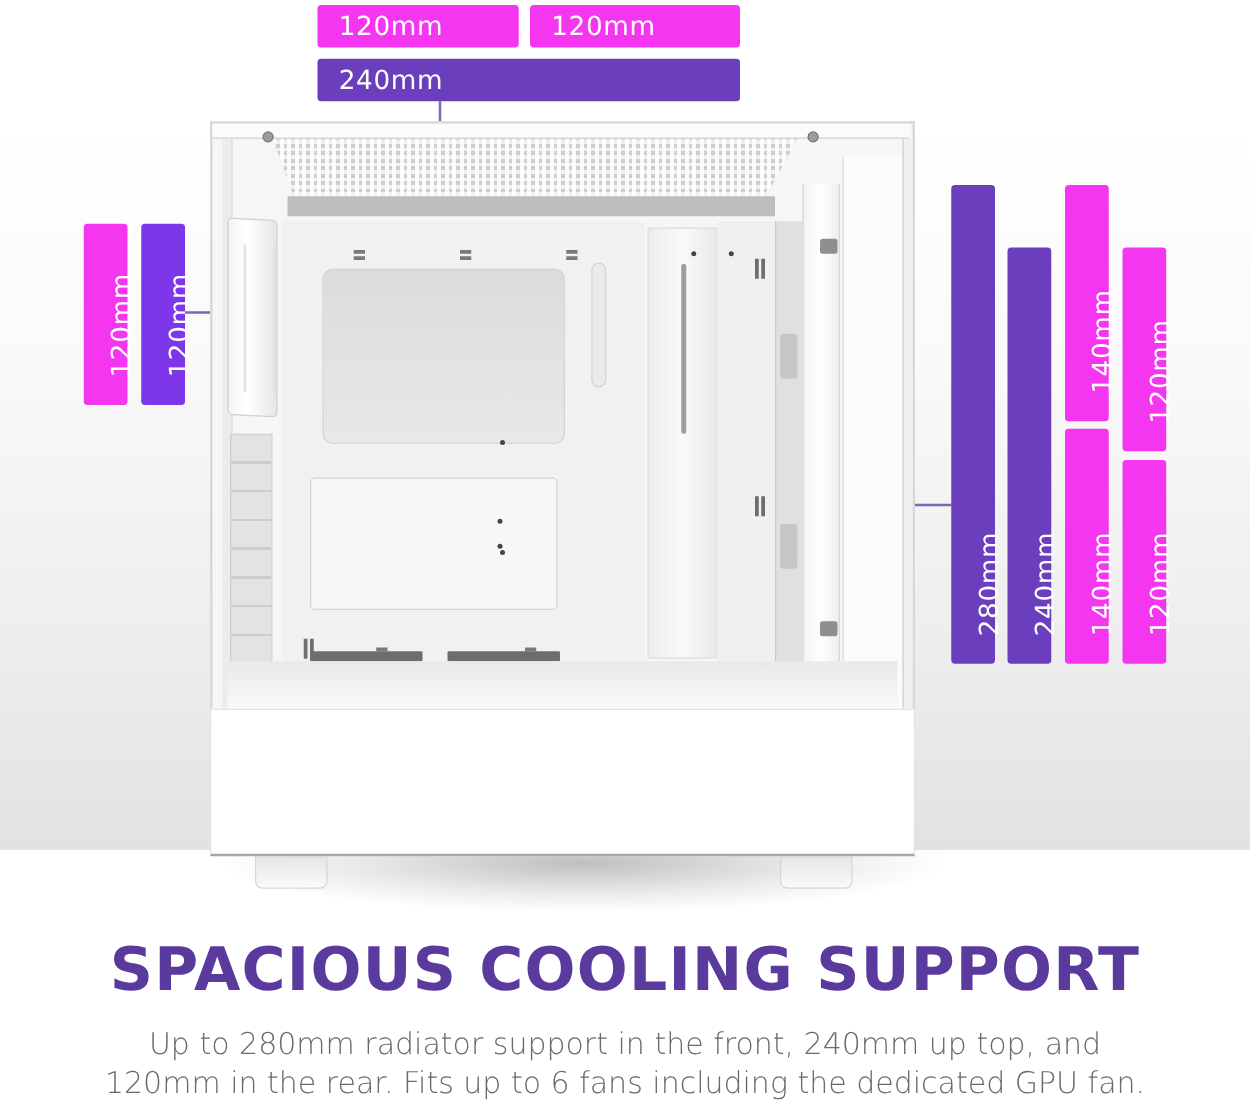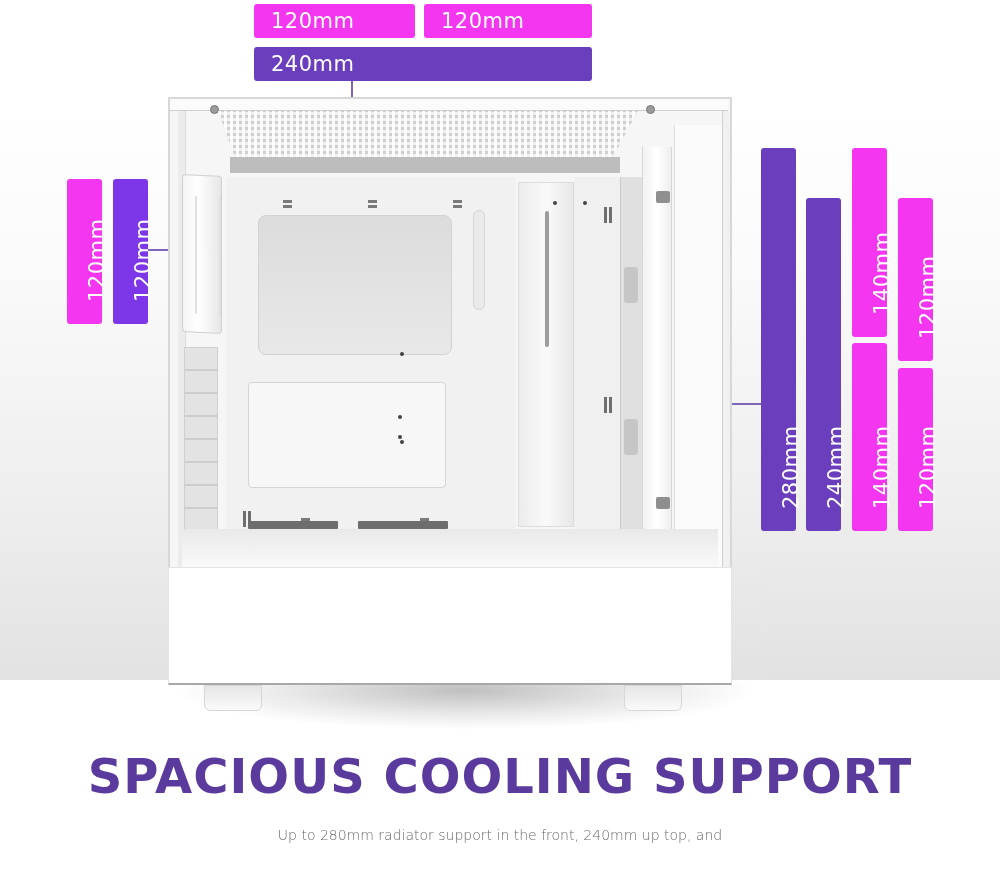--- a/index.html
+++ b/index.html
@@ -87,21 +87,21 @@
   .floor { position: absolute; left: 14px; top: 432px; width: 536px; height: 38px; background: linear-gradient(180deg, #e9e9e9, #f9f9f9); }
   .basement { position: absolute; left: 0; top: 470px; width: 564px; height: 118px; background: #ffffff; border: 1px solid #e4e4e4; border-bottom: 2px solid #a8a8a8; }
   .foot { position: absolute; top: 588px; width: 58px; height: 26px; background: linear-gradient(180deg, #e6e6e6, #fafafa); border-radius: 0 0 6px 6px; border: 1px solid #d6d6d6; }
 
   .title {
     position: absolute; left: 0; top: 748px; width: 1000px; text-align: center;
     color: #5b3a9e; font-family: "DejaVu Sans", sans-serif; font-weight: 700; font-size: 48px; letter-spacing: 1px;
   }
   .desc {
     position: absolute; left: 0; top: 820px; width: 1000px; text-align: center;
-    color: #6a6a6a; font-family: "DejaVu Sans", sans-serif; font-weight: 300; font-size: 14px; line-height: 31px;
+    color: #6a6a6a; font-family: "DejaVu Sans", sans-serif; font-weight: 300; font-size: 24px; line-height: 31px;
   }
 </style>
 </head>
 <body>
 
 <div class="bg-band"></div>
 <div class="floor-shadow"></div>
 
 <div class="label h magenta" style="left:254px; top:4px; width:161px; height:34px;">
   <span>120mm</span>
@@ -190,13 +190,14 @@
   <div class="floor"></div>
 
   <div class="basement"></div>
   <div class="foot" style="left:36px;"></div>
   <div class="foot" style="left:456px;"></div>
 </div>
 
 <div class="title">SPACIOUS COOLING SUPPORT</div>
 <div class="desc">
   <div>Up to 280mm radiator support in the front, 240mm up top, and</div>
+  <div>120mm in the rear. Fits up to 6 fans including the dedicated GPU fan.</div>
 </div>
 
 </body></html>

